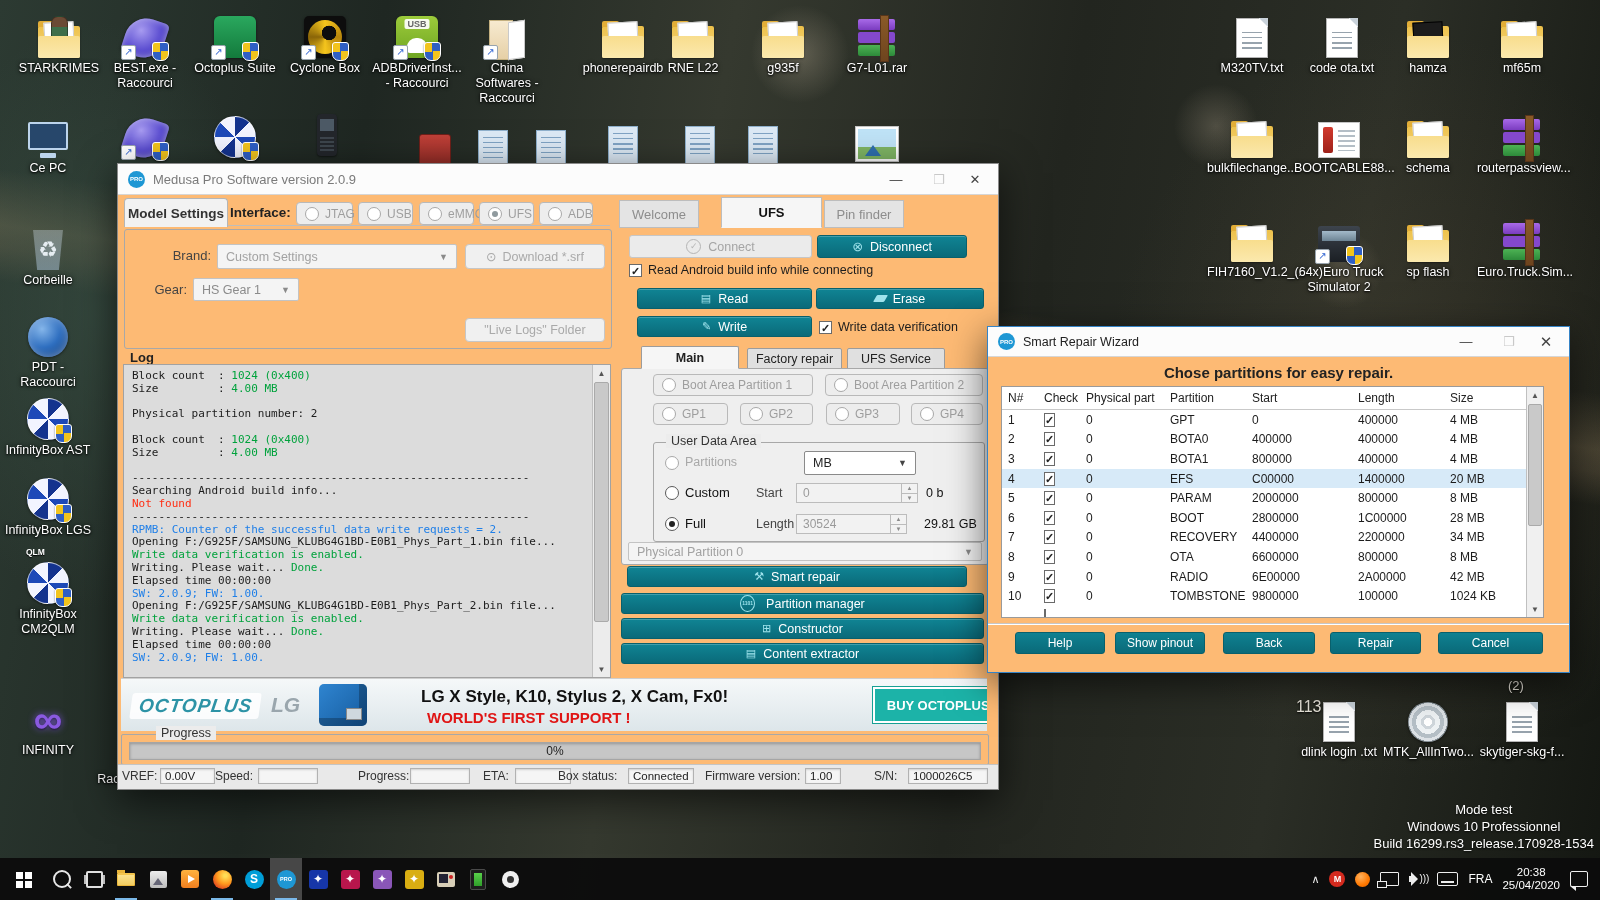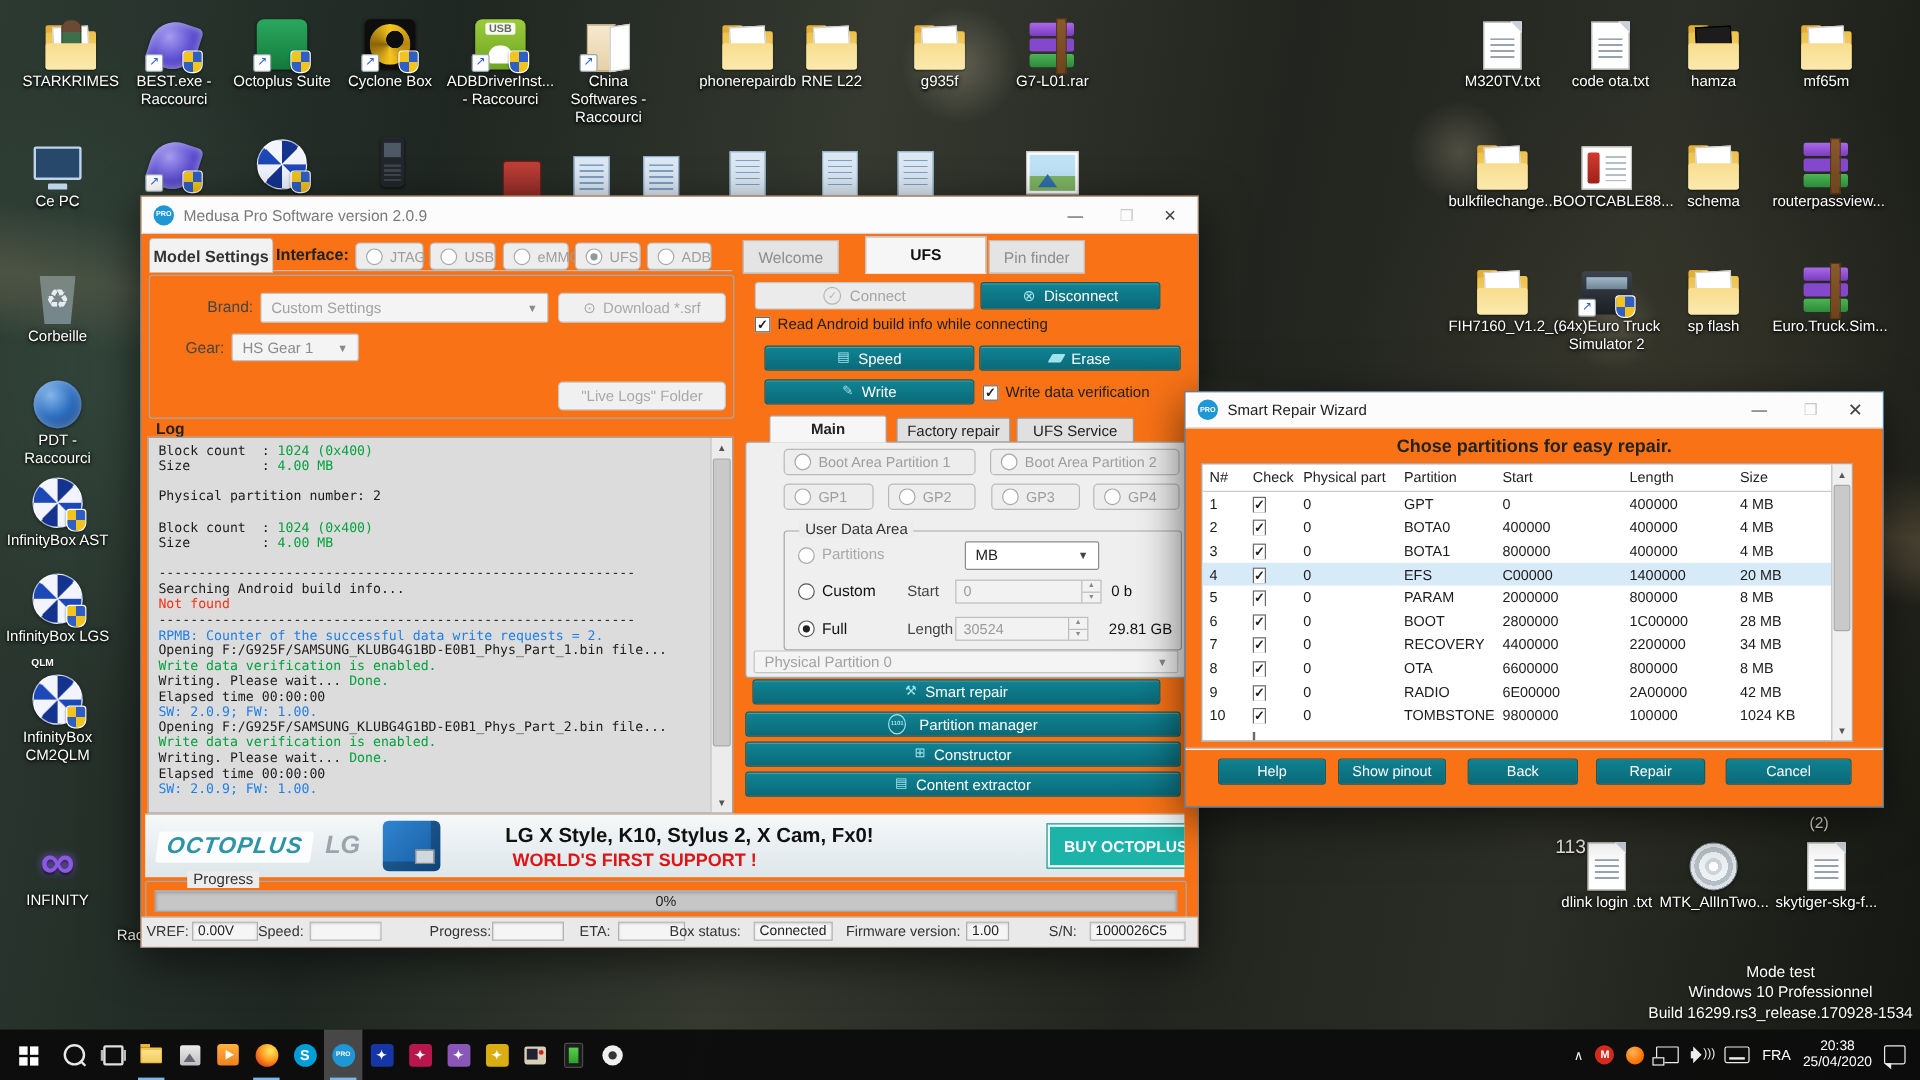--- a/index.html
+++ b/index.html
@@ -71,21 +71,21 @@
     background:radial-gradient(circle,#fff 0 4px,#cfd6db 4px 7px,#eef2f4 7px 12px,#b5bfc6 12px 16px,#dde2e6 16px 19px,#8d979e 19px);}
   .g-bluecircle{width:40px;height:40px;border-radius:50%;background:radial-gradient(circle at 35% 30%,#85b6ea,#2f6fc0 48%,#133c78);box-shadow:inset 0 0 8px rgba(255,255,255,.4),0 1px 3px rgba(0,0,0,.5);}
   .g-infinity{font-size:40px;font-weight:bold;color:#8a5ae0;line-height:42px;text-shadow:0 0 7px rgba(130,90,230,.9),0 1px 2px #000;}
   .ov-shield{position:absolute;left:calc(50% + 7px);bottom:-3px;width:15px;height:17px;border-radius:3px 3px 7px 7px;border:1px solid #fff;
     background:conic-gradient(#2f5fc4 0 25%,#f2c41d 0 50%,#2f5fc4 0 75%,#f2c41d 0);box-shadow:0 1px 2px rgba(0,0,0,.55);z-index:4;}
   .ov-arrow{position:absolute;left:calc(50% - 24px);bottom:-2px;width:13px;height:13px;background:#fff;border:1px solid #98a4ae;border-radius:2px;
     color:#2a5fd0;font-size:10px;line-height:12px;text-align:center;z-index:4;}
   .ov-qlm{position:absolute;left:calc(50% - 22px);top:-5px;color:#fff;font-size:8.5px;font-weight:bold;text-shadow:0 1px 1px #000;z-index:4;}
   .watermark{position:absolute;right:6px;bottom:48px;text-align:center;color:#fff;font-size:13px;line-height:17px;z-index:6;text-shadow:0 1px 2px rgba(0,0,0,.85);}
   
-  .win{position:absolute;background:#f97316;box-shadow:0 10px 36px rgba(0,0,0,.6);}
+  .win{position:absolute;background:#fdba74;box-shadow:0 10px 36px rgba(0,0,0,.6);}
   .main-win{left:117px;top:163px;width:880px;height:625px;z-index:20;border:1px solid #8a8a8a;}
   .wizard{left:975px;top:326px;width:581px;height:345px;z-index:30;border:1px solid #3584c7;margin-left:12px;}
   .titlebar{height:30px;background:#fcfcfc;display:flex;align-items:center;padding:0 10px;border-bottom:1px solid #d6d6d6;position:relative;}
   .pro-badge{width:17px;height:17px;border-radius:50%;background:#1e97d4;color:#fff;font-size:6px;font-weight:bold;
     display:flex;align-items:center;justify-content:center;margin-right:8px;flex:none;}
   .title-text{color:#7a7a7a;font-size:13px;}
   .wctl{position:absolute;top:0;height:30px;width:30px;display:flex;align-items:center;justify-content:center;font-size:13px;color:#444;}
   .wctl.dim{color:#c9c9c9;}
   .abs{position:absolute;}
   
@@ -619,21 +619,21 @@
     <span class="bic" style="font-size:13px;">⊗</span>
     <span>Disconnect</span>
   </div>
   <div class="cbrow" style="left:511px;top:99px;">
     <span class="cb">✓</span>
     <span>Read Android build info while connecting</span>
   </div>
 
   <div class="tealbtn" style="left:519px;top:124px;width:175px;height:21px;">
     <span class="bic">▤</span>
-    <span>Speed</span>
+    <span>Read</span>
   </div>
   <div class="tealbtn" style="left:698px;top:124px;width:168px;height:21px;">
     <span class="eraser"></span>
     <span>Erase</span>
   </div>
   <div class="tealbtn" style="left:519px;top:152px;width:175px;height:21px;">
     <span class="bic">✎</span>
     <span>Write</span>
   </div>
   <div class="cbrow" style="left:701px;top:156px;">

